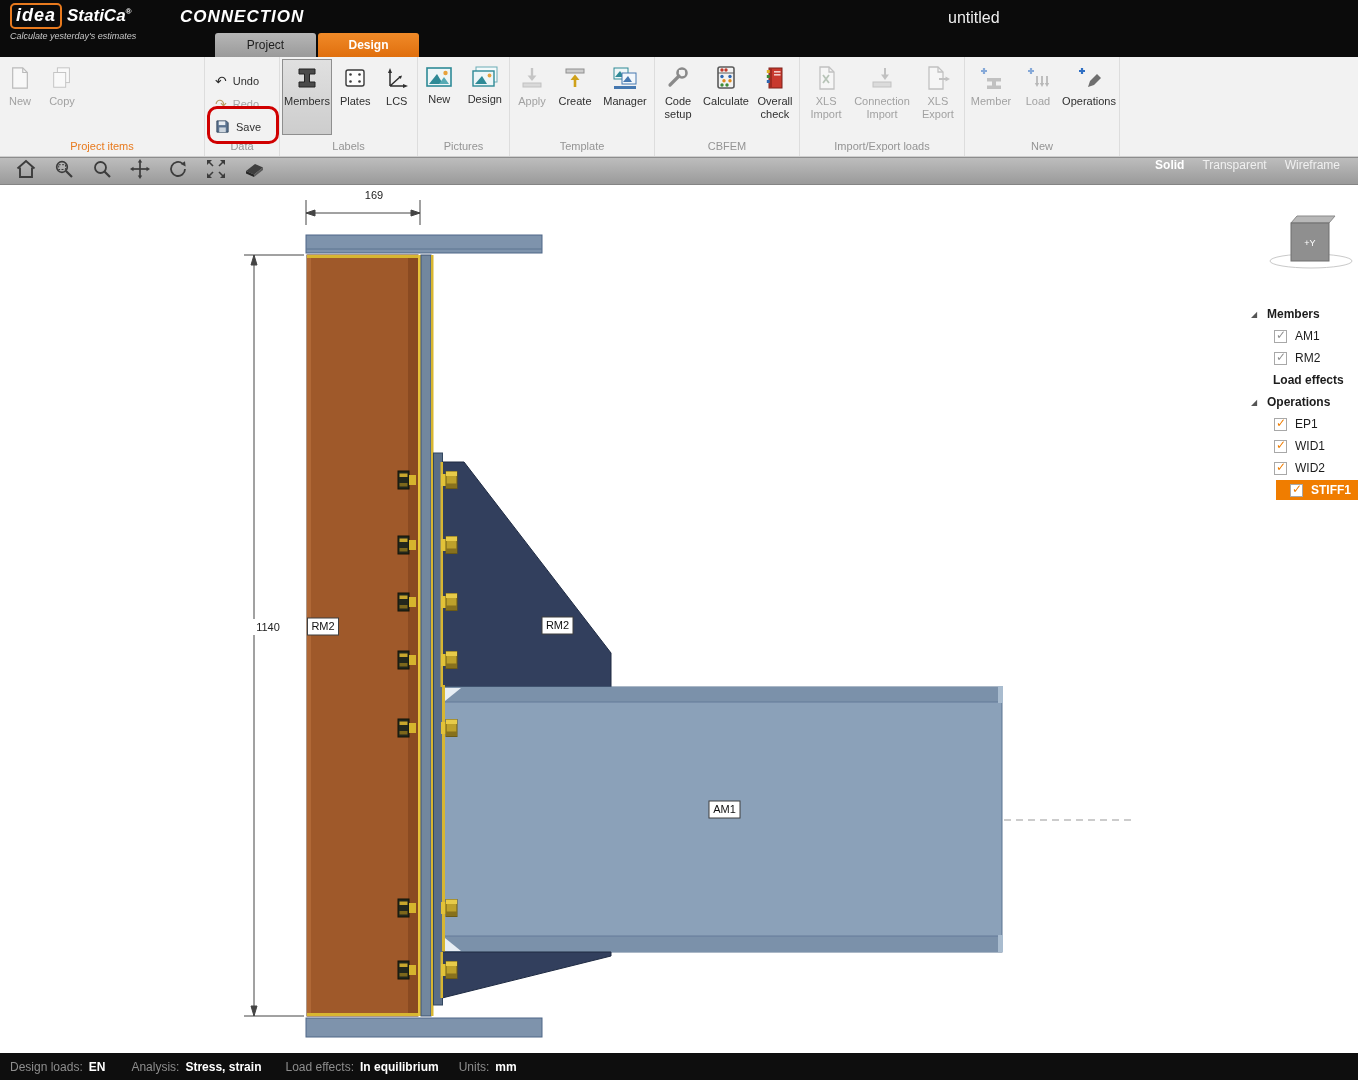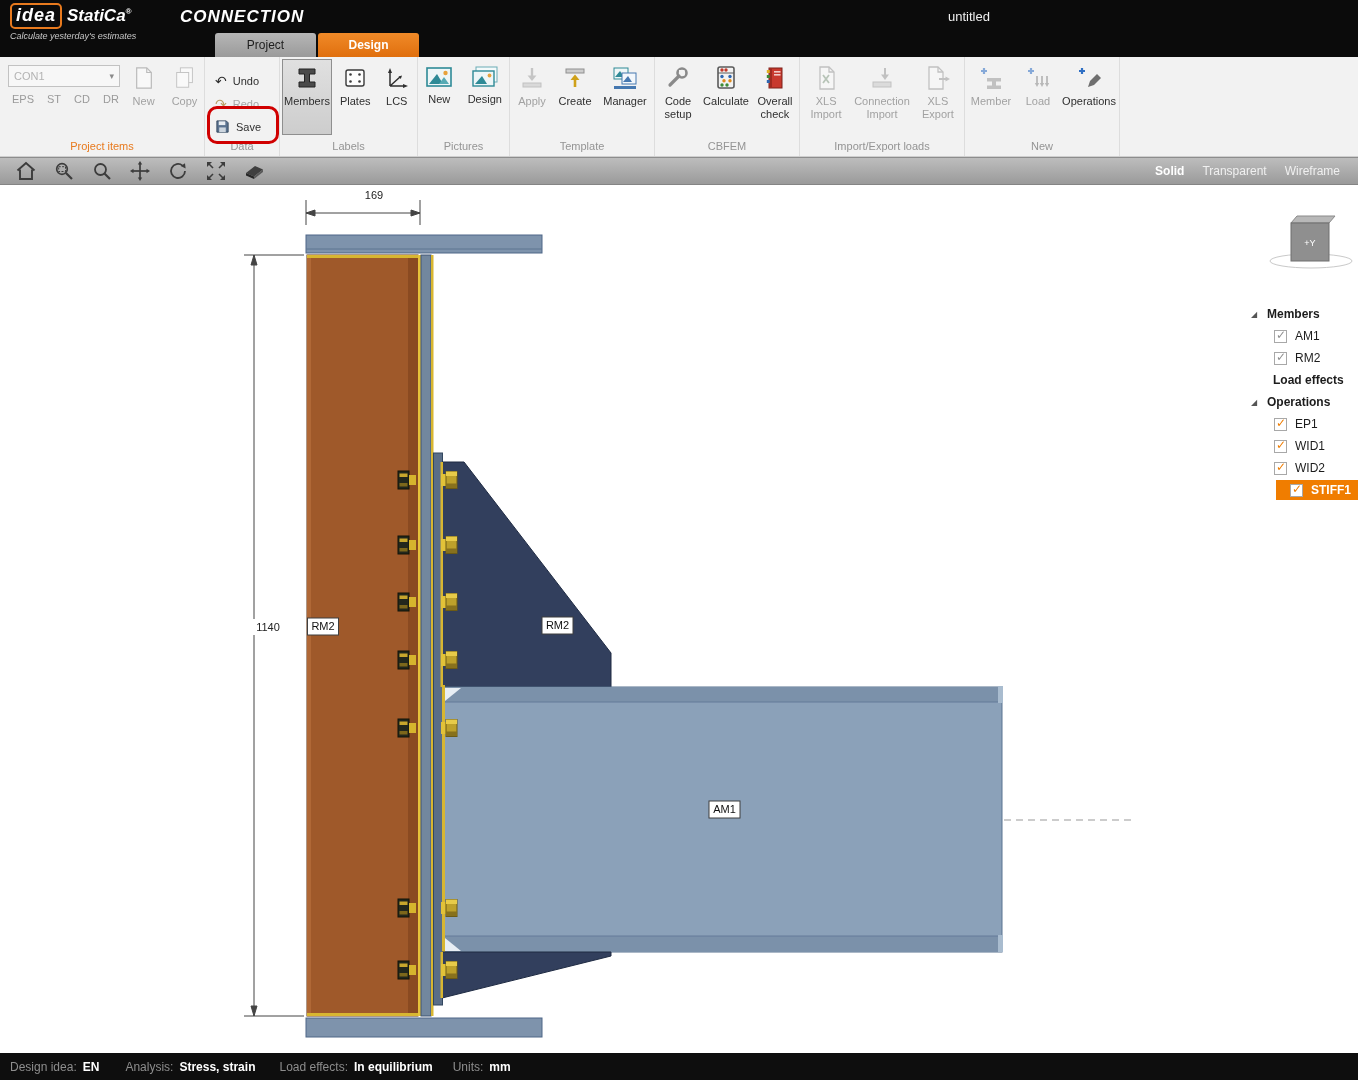--- a/index.html
+++ b/index.html
@@ -9,21 +9,21 @@
 
   
   .topbar { position:absolute; left:0; top:0; width:100%; height:57px; background:#0b0b0b; }
   .logo { position:absolute; left:10px; top:3px; color:#fff; }
   .logo-row { display:flex; align-items:center; gap:5px; }
   .logo-idea { font-style:italic; font-weight:bold; font-size:18px; border:2px solid #e87a1e; border-radius:5px; padding:0 4px 1px; letter-spacing:1px; }
   .logo-statica { font-weight:bold; font-style:italic; font-size:17px; }
   .logo-reg { font-size:8px; vertical-align:super; }
   .tagline { font-style:italic; font-size:9px; color:#c9c9c9; margin-top:2px; }
   .module-title { position:absolute; left:180px; top:7px; color:#fff; font-size:17px; font-weight:bold; font-style:italic; letter-spacing:1px; }
-  .doc-title { position:absolute; left:948px; top:9px; color:#eee; font-size:13px; }
+  .doc-title { position:absolute; left:948px; top:9px; color:#eee; font-size:16px; }
   .tab { position:absolute; top:33px; height:24px; width:101px; text-align:center; line-height:24px; font-size:12px; border-radius:3px 3px 0 0; }
   .tab-project { left:215px; background:linear-gradient(#b6b6b6,#9a9a9a); color:#1d1d1d; }
   .tab-design  { left:318px; background:linear-gradient(#f08a28,#e06f0e); color:#fff;font-weight:bold; }
 
   
   .ribbon { position:absolute; left:0; top:57px; width:100%; height:100px; background:#f2f2f2; border-bottom:1px solid #cfcfcf; display:flex; }
   .rgroup { border-right:1px solid #ddd; display:flex; flex-direction:column; }
   .rgroup-body { flex:1; display:flex; justify-content:center; padding:2px 2px 0; }
   .rgroup-caption { height:17px; text-align:center; font-size:11px; color:#949494; line-height:15px; }
   .caption-accent { color:#e87a1e; }
@@ -38,21 +38,21 @@
   .pi-left { width:122px; }
   .combo { width:112px; height:22px; background:#f7f7f7; border:1px solid #c2c2c2; color:#b3b3b3; font-size:11px; display:flex; align-items:center; justify-content:space-between; padding:0 5px; margin:6px 0 6px 6px; }
   .combo-arrow { color:#8a8a8a; font-size:9px; }
   .tinyrow { display:flex; gap:13px; padding-left:10px; font-size:11px; color:#9a9a9a; margin-top:4px; }
   .uicon { font-size:14px; line-height:1; }
 
   
   .save-annotation { position:absolute; left:207px; top:106px; width:72px; height:38px; border:3px solid #d00000; border-radius:10px; z-index:60; pointer-events:none; }
 
   
-  .viewbar { position:absolute; left:0; top:157px; width:100%; height:28px; background:linear-gradient(#bdbdbd,#9a9a9a); border-top:1px solid #8d8d8d; border-bottom:1px solid #848484; display:flex; align-items:center; }
+  .viewbar { position:absolute; left:0; top:157px; width:100%; height:28px; background:linear-gradient(#bdbdbd,#9a9a9a); border-top:1px solid #8d8d8d; border-bottom:1px solid #848484; display:flex; align-items:flex-start; }
   .vicons { display:flex; gap:14px; padding-left:14px; align-items:center; }
   .vicon { width:24px; height:22px; display:flex; align-items:center; justify-content:center; }
   .vmodes { margin-left:auto; display:flex; gap:18px; padding-right:18px; font-size:12px; color:#f0f0f0; }
   .vmode.active { font-weight:bold; color:#fff; }
 
   
   .canvas { position:absolute; left:14px; top:185px; width:1358px; height:868px; background:#fff; overflow:hidden; }
   .dimt { font-size:11px; fill:#222; text-anchor:middle; }
   .plbl { font-size:11px; fill:#111; text-anchor:middle; }
 
@@ -92,32 +92,20 @@
     <div class="module-title">CONNECTION</div>
     <div class="doc-title">untitled</div>
   </header>
   <div class="tab tab-project">Project</div>
   <div class="tab tab-design">Design</div>
 
   <div class="ribbon">
 
     <div class="rgroup" style="width:205px">
       <div class="rgroup-body pi-body">
-        <div class="pi-left">
-          <div class="combo">
-            <span>CON1</span>
-            <span class="combo-arrow">▾</span>
-          </div>
-          <div class="tinyrow">
-            <span>EPS</span>
-            <span>ST</span>
-            <span>CD</span>
-            <span>DR</span>
-          </div>
-        </div>
         <div class="bigbtn disabled" style="width:36px">
           <svg width="22" height="26" viewBox="0 0 24 26">
               <path d="M4 2h11l5 5v17H4z" fill="#fdfdfd" stroke="#8f8f8f" stroke-width="1.3"></path>
               <path d="M15 2v5h5" fill="none" stroke="#8f8f8f" stroke-width="1.3"></path>
             </svg>
           <span>New</span>
         </div>
         <div class="bigbtn disabled" style="width:36px">
           <svg width="24" height="26" viewBox="0 0 26 26">
               <rect x="8" y="2" width="13" height="16" fill="#fff" stroke="#9a9a9a"></rect>
@@ -581,21 +569,21 @@
         <div class="sel-bg">
           <span class="cb cb-orange checked"></span>
           <span>STIFF1</span>
         </div>
       </div>
     </div>
   </div>
 
   <footer class="statusbar">
     <div class="sb-pair" style="margin-left:10px;margin-right:26px">
-      <span class="sb-label">Design idea:</span>
+      <span class="sb-label">Design loads:</span>
       <span class="sb-value">EN</span>
     </div>
     <div class="sb-pair" style="margin-right:24px">
       <span class="sb-label">Analysis:</span>
       <span class="sb-value">Stress, strain</span>
     </div>
     <div class="sb-pair" style="margin-right:20px">
       <span class="sb-label">Load effects:</span>
       <span class="sb-value">In equilibrium</span>
     </div>

